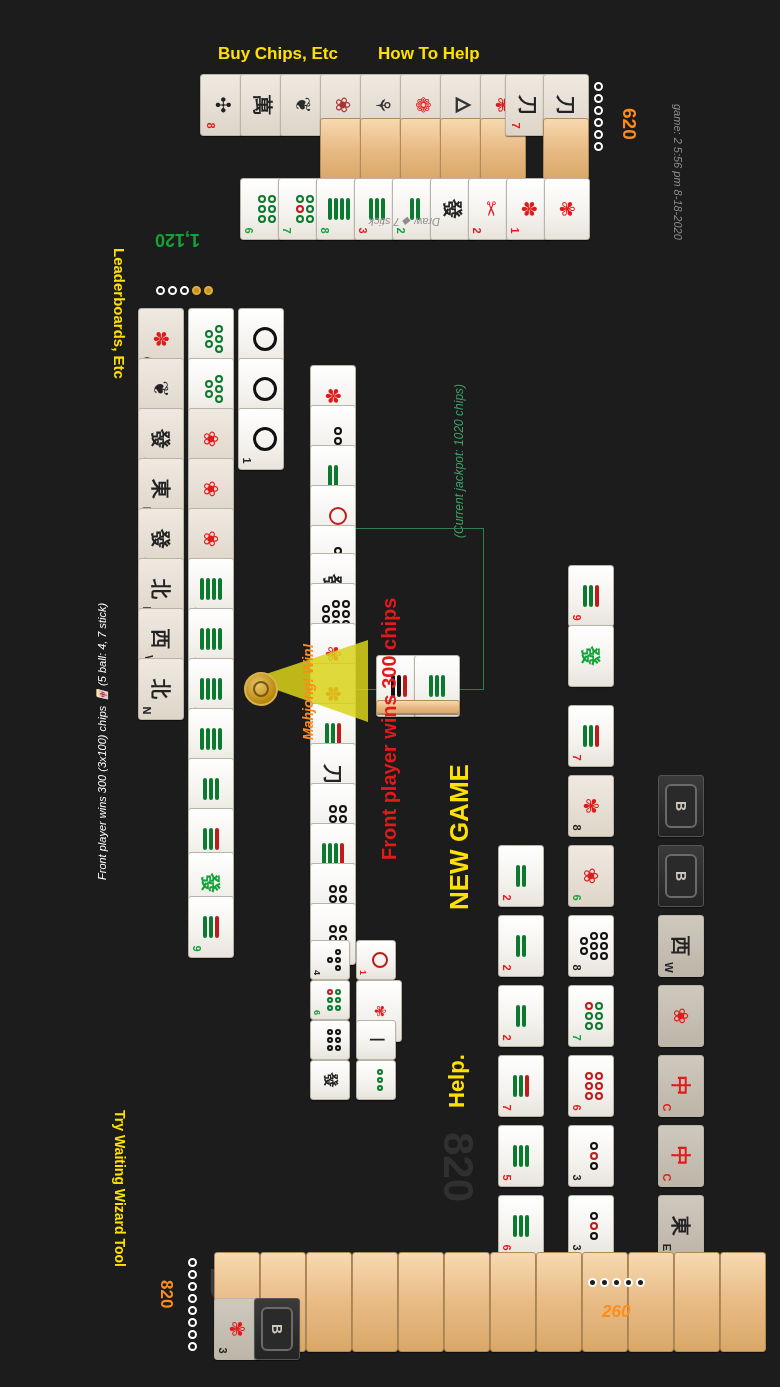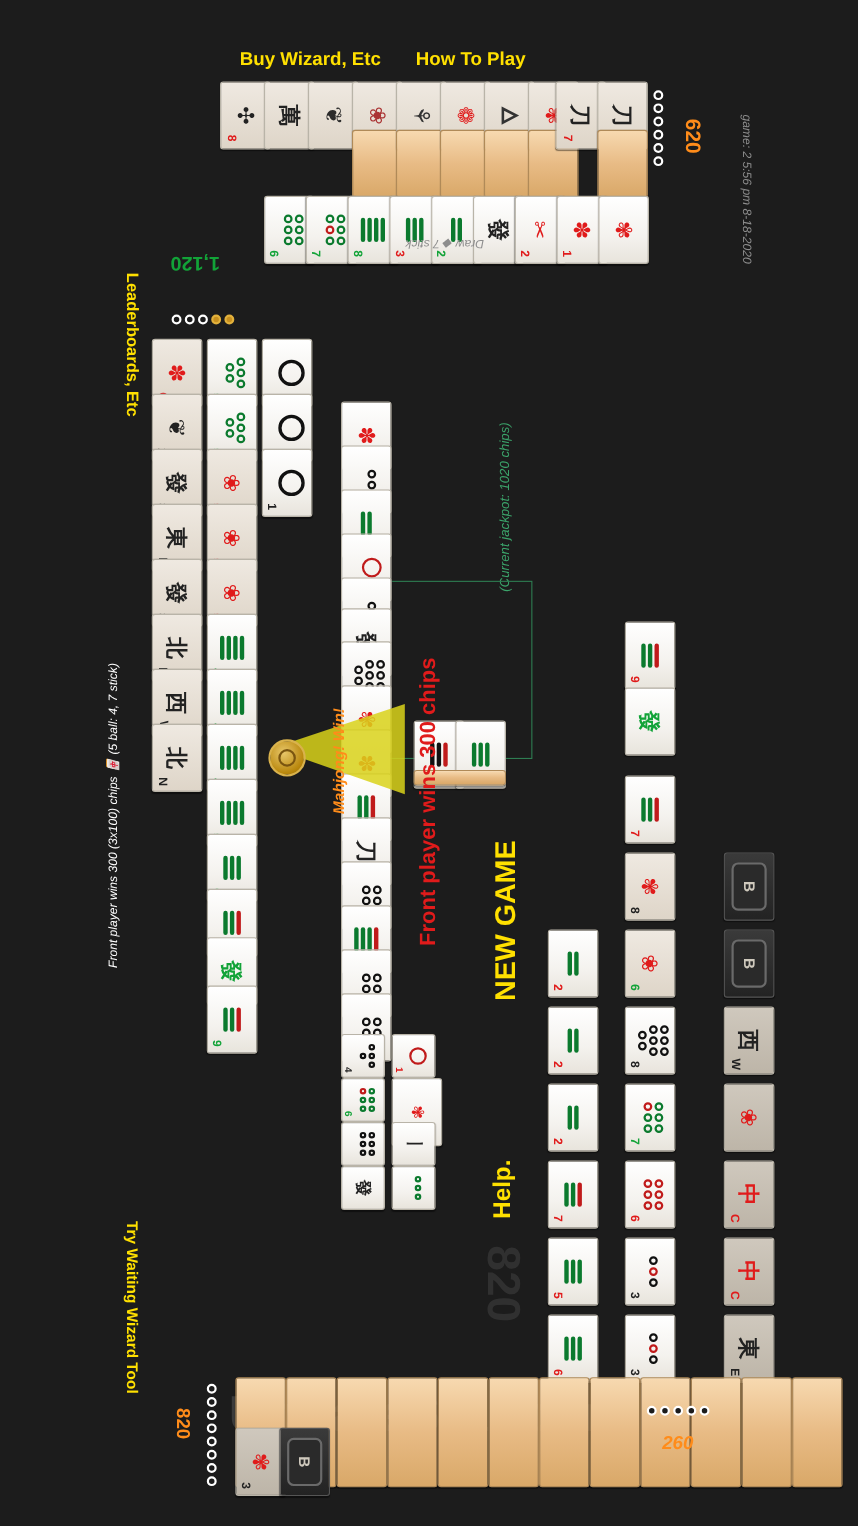--- a/index.html
+++ b/index.html
@@ -132,22 +132,22 @@
   .coin:after{
     content:"";position:absolute;left:7px;top:7px;width:12px;height:12px;
     border:2px solid #7a5510;border-radius:50%;
   }
 </style>
 </head>
 <body>
 
 <div class="watermark" style="left:208px;top:1258px;">UpdateStar.com</div>
 
-<div class="vtext yellow" style="left:218px;top:44px;font-size:17px;">Buy Wizard, Etc</div>
-<div class="vtext yellow" style="left:378px;top:44px;font-size:17px;">How To Play</div>
+<div class="vtext yellow" style="left:218px;top:44px;font-size:17px;">Buy Chips, Etc</div>
+<div class="vtext yellow" style="left:378px;top:44px;font-size:17px;">How To Help</div>
 
 <div class="vtext grey" style="left:684px;top:104px;transform:rotate(90deg);font-size:11px;font-weight:normal;font-style:italic;">game: 2   5:56 pm  8-18-2020</div>
 
 <div class="tile img" style="left:200px;top:74px;">
   <span class="num red" style="left:6px;bottom:4px;">8</span>
   <span class="glyph" style="color:#222;">✣</span>
 </div>
 <div class="tile img" style="left:240px;top:74px;">
   <span class="glyph" style="color:#222;">萬</span>
 </div>

